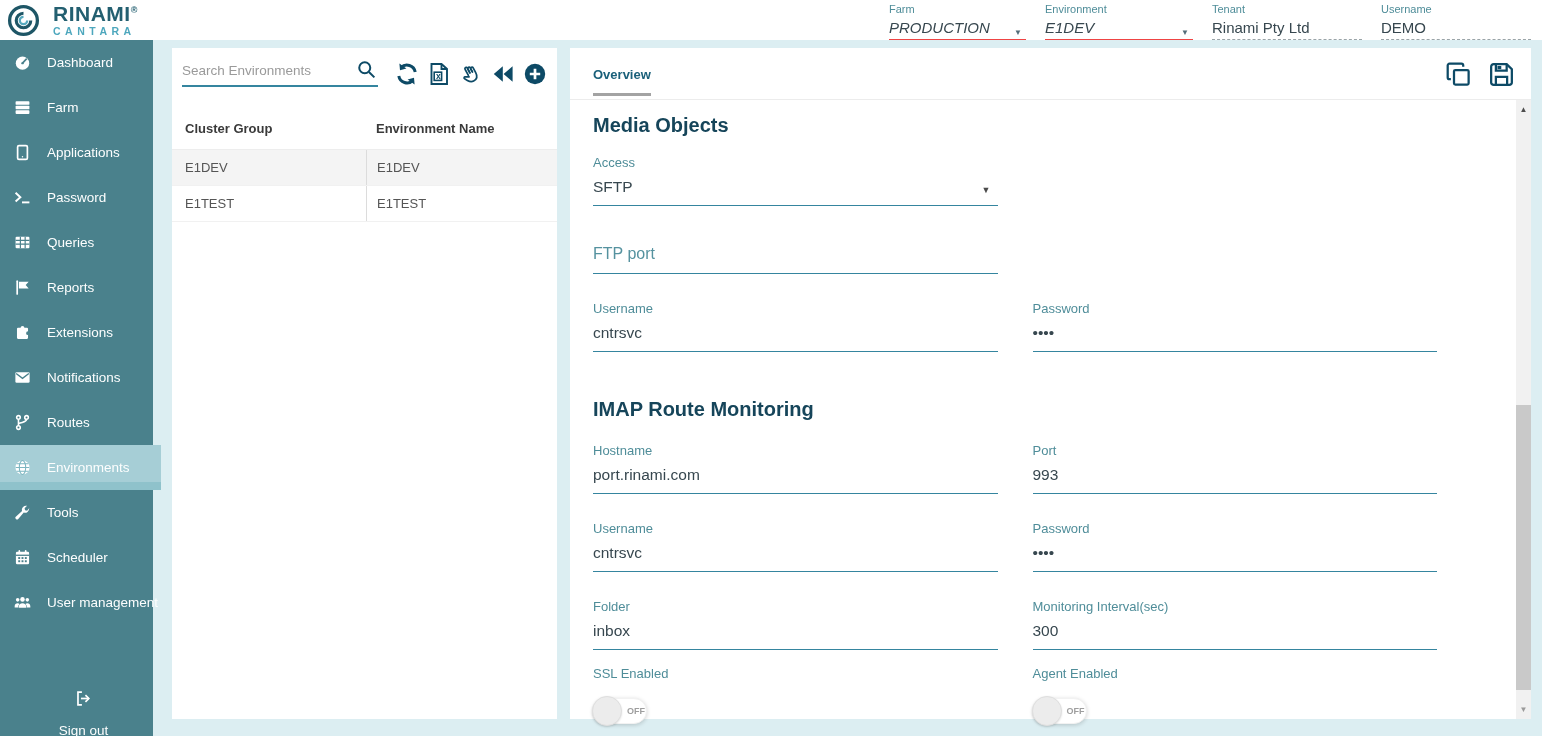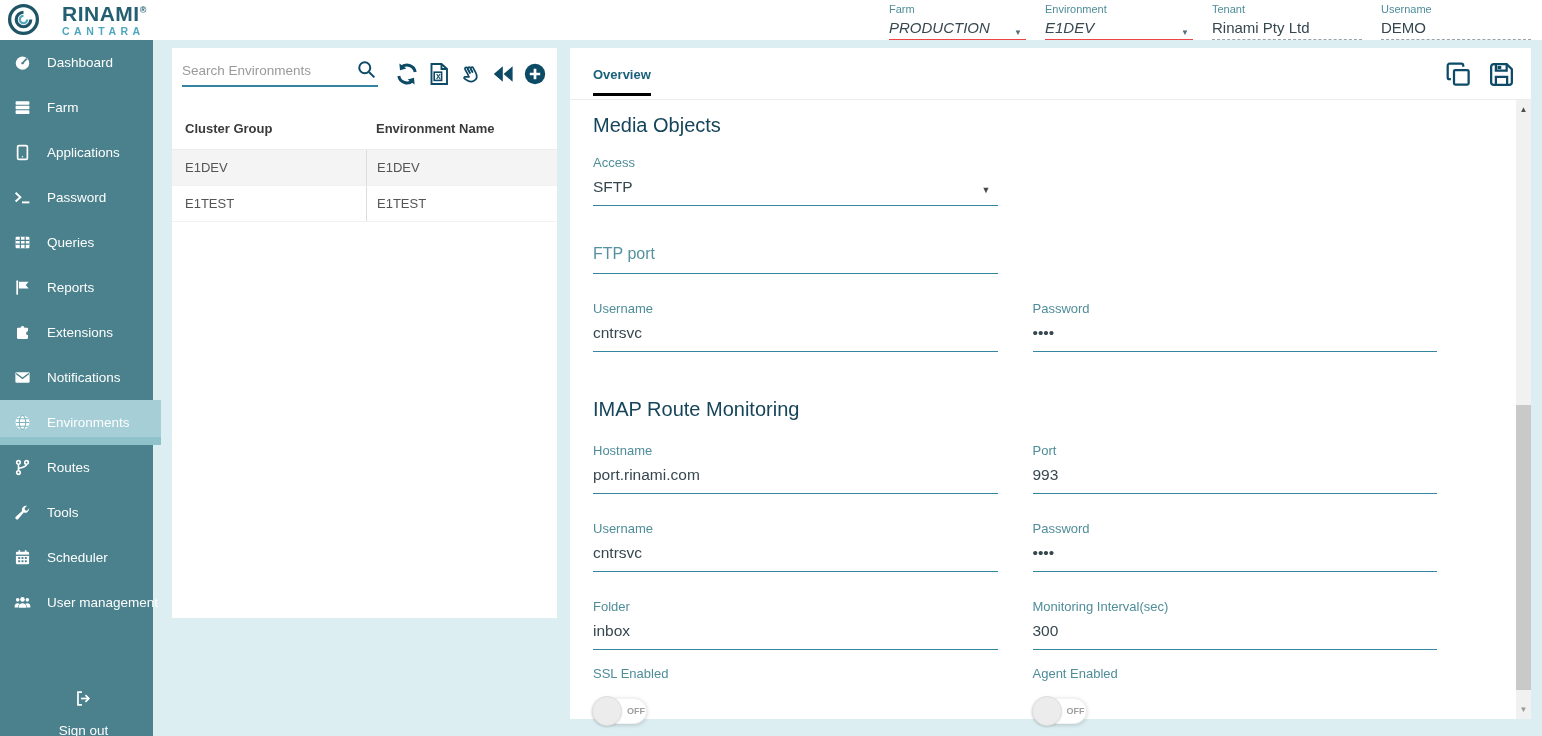--- a/index.html
+++ b/index.html
@@ -6,21 +6,21 @@
   html,body { width:1542px; height:736px; overflow:hidden; }
   body {
     position:relative;
     background:#dceef2;
     font-family:"Liberation Sans", sans-serif;
     -webkit-font-smoothing:antialiased;
   }
 
   
   .topbar { position:absolute; top:0; left:0; width:100%; height:40px; background:#fff; z-index:6; }
-  .logo { position:absolute; left:7px; top:3px; display:flex; align-items:flex-start; gap:22px; cursor:pointer; }
+  .logo { position:absolute; left:7px; top:3px; display:flex; align-items:flex-end; gap:13px; cursor:pointer; }
   .logo-mark { width:33px; height:33px; }
   .logo-name { font-size:21px; font-weight:800; color:#235f70; letter-spacing:.5px; line-height:1; }
   .logo-name sup { font-size:9px; font-weight:700; }
   .logo-sub { font-size:10.5px; font-weight:bold; color:#4da7bd; letter-spacing:4.5px; line-height:1; margin-top:2px; }
 
   .tb-fields { position:absolute; right:11px; top:3px; display:flex; }
   .tb-field { margin-right:19px; }
   .tb-field:last-child { margin-right:0; }
   .tb-field.w1 { width:137px; } .tb-field.w2 { width:148px; }
   .tb-field.w3 { width:150px; } .tb-field.w4 { width:150px; }
@@ -33,21 +33,21 @@
   
   .sidebar { position:absolute; top:40px; left:0; width:153px; bottom:0; background:#4a818c; z-index:5; }
   .nav-item { height:45px; display:flex; align-items:center; padding-left:14px; gap:16px;
               color:#fdfefe; font-size:13.5px; cursor:pointer; white-space:nowrap; }
   .nav-item svg { width:17px; height:17px; flex:none; }
   .nav-item.active { width:161px;
       background:linear-gradient(to bottom,#a6ced6 0,#a6ced6 37px,#8fc2cb 37px,#8fc2cb 45px); }
   .nav-signout { position:absolute; bottom:1px; left:0; right:0;flex-direction:column; }
 
   
-  .list-panel { position:absolute; left:172px; top:48px; width:385px; height:570px; background:#fff; }
+  .list-panel { position:absolute; left:172px; top:48px; width:385px; height:671px; background:#fff; }
   .search-row { display:flex; align-items:flex-start; padding:13px 9px 0 10px; }
   .search-field { position:relative; width:196px; border-bottom:2px solid #35859f; padding-bottom:6px; }
   .search-field input { border:0; outline:0; width:168px; font-size:13.5px; color:#444;
                         font-family:"Liberation Sans",sans-serif; background:transparent; }
   .search-field input::placeholder { color:#9a9a9a; }
   .search-glass { position:absolute; right:1px; top:-2px; width:21px; height:21px; cursor:pointer; }
   .toolbar-icons { margin-left:auto; display:flex; align-items:center; gap:6px; }
   .icon-btn { width:26px; height:26px; background:none; border:0; padding:1px; cursor:pointer; }
   .icon-btn svg { width:100%; height:100%; display:block; }
 
@@ -58,27 +58,27 @@
   .trow { display:grid; grid-template-columns:194px 1fr; font-size:13px; color:#555;
           height:36px; border-bottom:1px solid #f1f1f1; cursor:pointer; }
   .trow.selected { background:#f4f4f4; }
   .trow .c1 { padding-left:13px; display:flex; align-items:center; }
   .trow .c2 { padding-left:10px; border-left:1px solid #dcdcdc; display:flex; align-items:center; }
 
   
   .main-panel { position:absolute; left:570px; top:48px; width:961px; height:671px; background:#fff; }
   .tabbar { position:relative; height:52px; border-bottom:1px solid #ececec; padding-left:23px; }
   .tab { display:inline-block; margin-top:19px; padding-bottom:11px; font-size:13px; font-weight:bold;
-         color:#1a607a; border-bottom:3px solid #000000; cursor:pointer; }
+         color:#1a607a; border-bottom:3px solid #a3a3a3; cursor:pointer; }
   .panel-actions { position:absolute; top:13px; right:16px; display:flex; gap:16px; }
   .action-btn { width:27px; height:27px; background:none; border:0; padding:0; cursor:pointer; }
   .action-btn svg { width:100%; height:100%; display:block; }
 
   .content { padding:6px 94px 0 23px; }
-  .section-title { font-size:20px; font-weight:normal; color:#16455a; line-height:26px; }
+  .section-title { font-size:20px; font-weight:bold; color:#16455a; line-height:26px; }
   .t-media { margin-top:6px; }
   .t-imap  { margin-top:44px; }
 
   .field-row { display:grid; grid-template-columns:1fr 1fr; column-gap:35px; }
   .f-label { font-size:13px; color:#4f8d99; line-height:16px; }
   .f-value { position:relative; font-size:15.5px; color:#37474f; margin-top:6px; line-height:20px;
              padding-bottom:8px; border-bottom:1px solid #35859f; }
   .f-value.sel { cursor:pointer; }
   .f-caret { position:absolute; right:7px; top:3px; font-size:9px; color:#4a4a4a; }
   .half { width:calc(50% - 17.5px); }
@@ -207,39 +207,39 @@
   </div>
 
   <div class="nav-item">
     <svg viewBox="0 0 16 16">
       <rect x="1.3" y="3" width="13.4" height="10" rx="1.2" fill="#fff"></rect>
       <path d="M2 4.2l6 4.6 6-4.6" stroke="#4a818c" stroke-width="1.3" fill="none"></path>
     </svg>
       <span>Notifications</span>
   </div>
 
+  <div class="nav-item">
+    <svg viewBox="0 0 16 16" fill="none" stroke="#fff" stroke-width="1.5">
+      <circle cx="4.2" cy="3.2" r="1.7"></circle>
+        <circle cx="11.8" cy="3.2" r="1.7"></circle>
+        <circle cx="4.2" cy="12.8" r="1.7"></circle>
+      <path d="M4.2 5v6M11.8 5c0 3-4.5 2.5-7.3 4"></path>
+    </svg>
+      <span>Routes</span>
+  </div>
+
   <div class="nav-item active">
     <svg viewBox="0 0 16 16">
       <circle cx="8" cy="8" r="6.6" fill="#fff"></circle>
       <g stroke="#7db6c1" stroke-width="1" fill="none">
         <ellipse cx="8" cy="8" rx="3" ry="6.6"></ellipse>
           <path d="M1.6 8h12.8M2.6 4.4h10.8M2.6 11.6h10.8"></path>
       </g>
     </svg>
       <span>Environments</span>
-  </div>
-
-  <div class="nav-item">
-    <svg viewBox="0 0 16 16" fill="none" stroke="#fff" stroke-width="1.5">
-      <circle cx="4.2" cy="3.2" r="1.7"></circle>
-        <circle cx="11.8" cy="3.2" r="1.7"></circle>
-        <circle cx="4.2" cy="12.8" r="1.7"></circle>
-      <path d="M4.2 5v6M11.8 5c0 3-4.5 2.5-7.3 4"></path>
-    </svg>
-      <span>Routes</span>
   </div>
 
   <div class="nav-item">
     <svg viewBox="0 0 16 16" fill="#fff">
       <path d="M14.3 4.2a3.9 3.9 0 0 1-5.1 3.8l-5.2 6a1.55 1.55 0 0 1-2.3-2.1l5.9-5.3a3.9 3.9 0 0 1 4.7-4.9L10 4l.4 1.9 1.9.4 2-2.3z"></path>
     </svg>
       <span>Tools</span>
   </div>
 
   <div class="nav-item">

